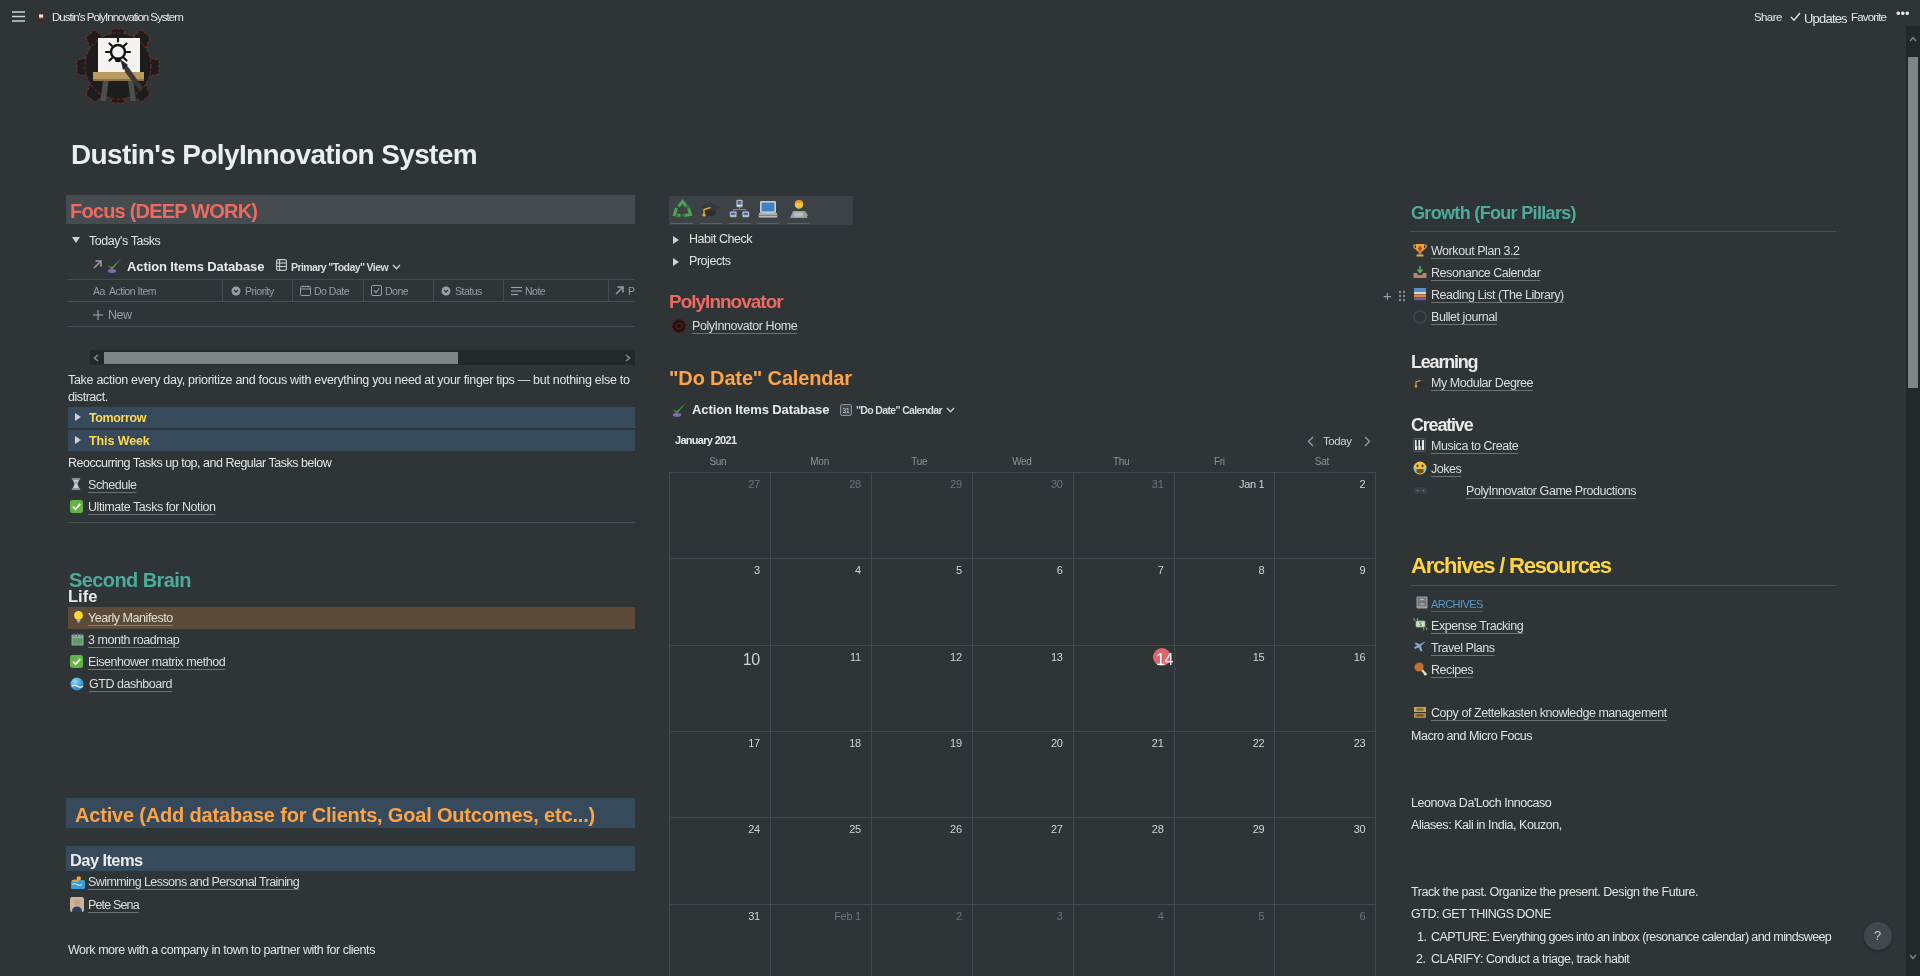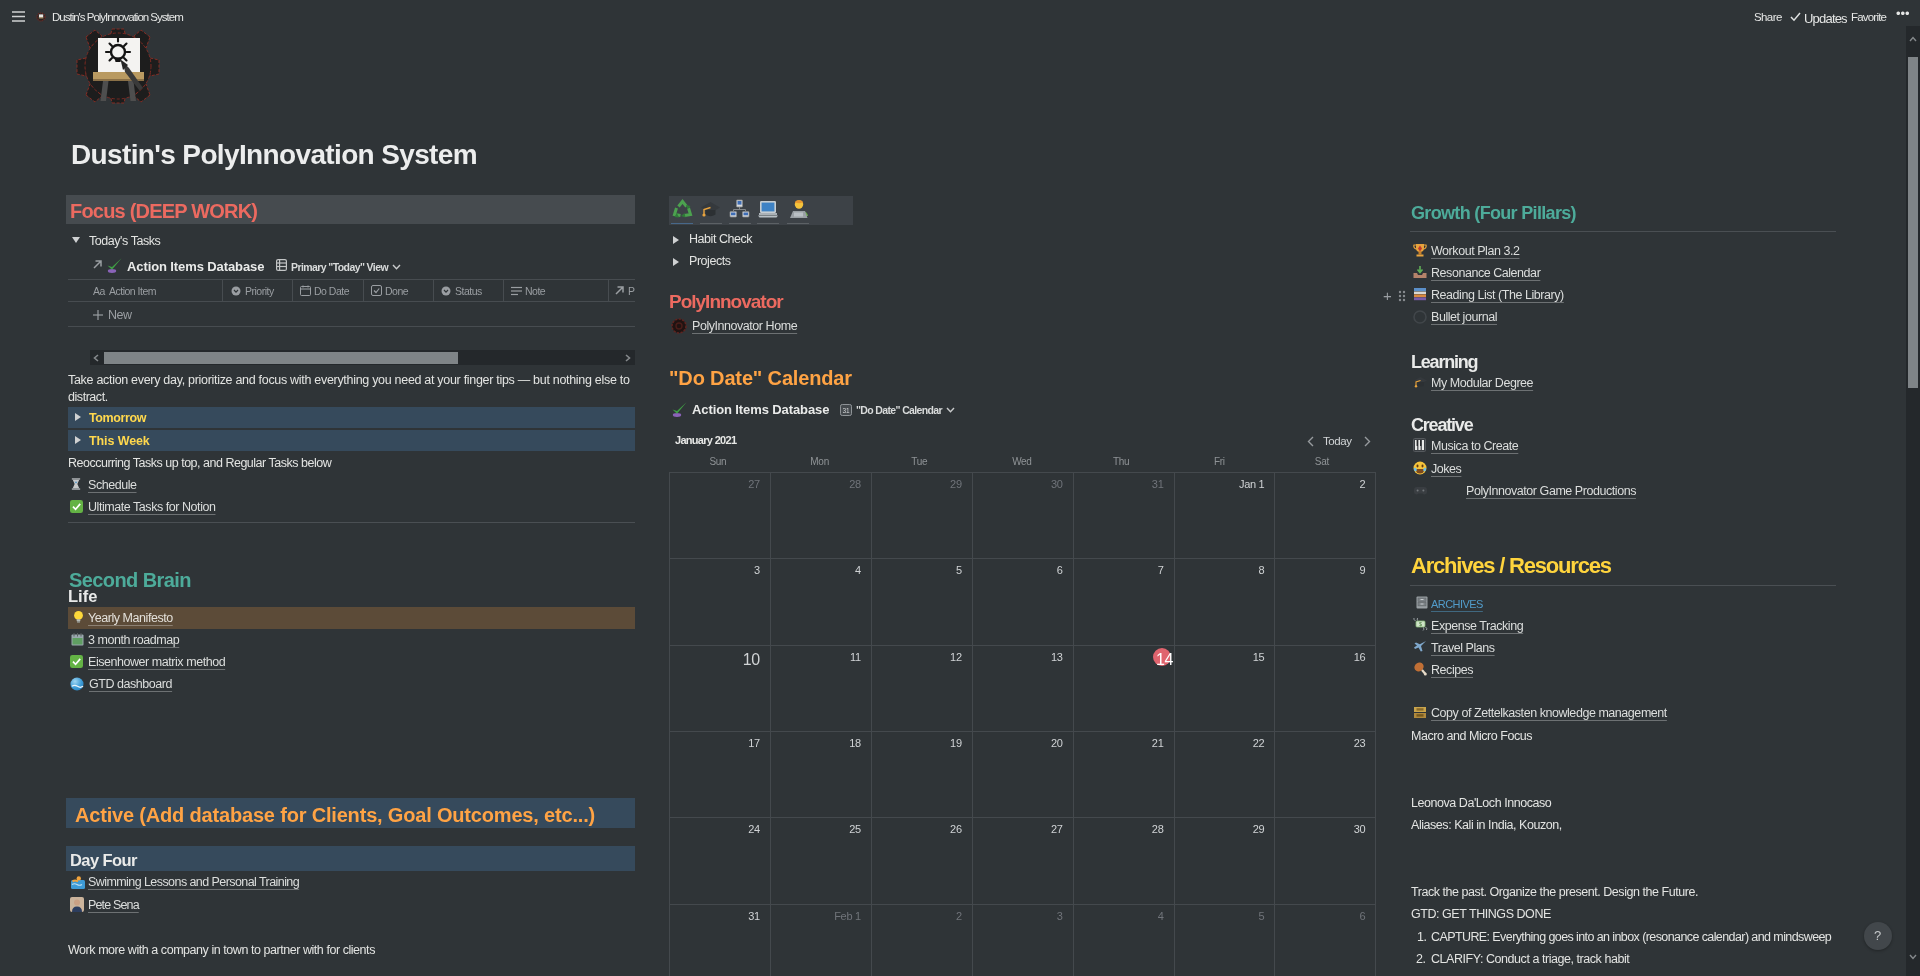--- a/index.html
+++ b/index.html
@@ -232,21 +232,21 @@
       </defs>
       <circle cx="7.5" cy="7.5" r="7" fill="url(#gl)"></circle>
       <path d="M2 10 Q5 8 8 10 T14 10" fill="none" stroke="#e8f4fb" stroke-width="1.3"></path>
     </svg>
   <div class="t lk" style="left:89px;top:677px;">GTD dashboard</div>
 
   <div style="position:absolute;left:66px;top:798px;width:569px;height:30px;background:#364a5c;"></div>
   <div class="t b" style="left:75px;top:804px;font-size:20px;letter-spacing:-0.18px;color:#ffa344;">Active (Add database for Clients, Goal Outcomes, etc...)</div>
 
   <div style="position:absolute;left:66px;top:846px;width:569px;height:25px;background:#364a5c;"></div>
-  <div class="t b" style="left:70px;top:851px;font-size:16.5px;letter-spacing:-0.6px;color:#e9eae9;">Day Four</div>
+  <div class="t b" style="left:70px;top:851px;font-size:16.5px;letter-spacing:-0.6px;color:#e9eae9;">Day Items</div>
 
   <svg style="left:71px;top:875px" width="14" height="14" viewBox="0 0 14 14">
       <rect x="0" y="5" width="14" height="9" rx="1.5" fill="#3d9bd6"></rect>
       <circle cx="7.8" cy="3.4" r="2.2" fill="#f2a43c"></circle>
       <path d="M1.5 6.5 Q4 4.5 7 6.5" fill="none" stroke="#f2a43c" stroke-width="2"></path>
       <path d="M1 9.5 Q3.5 8 6 9.5 T11 9.5" fill="none" stroke="#bfe0f2" stroke-width="1.1"></path>
     </svg>
   <div class="t lk" style="left:88px;top:875px;letter-spacing:-0.57px;">Swimming Lessons and Personal Training</div>
 
   <svg style="left:70px;top:897px" width="14" height="15" viewBox="0 0 14 15">

